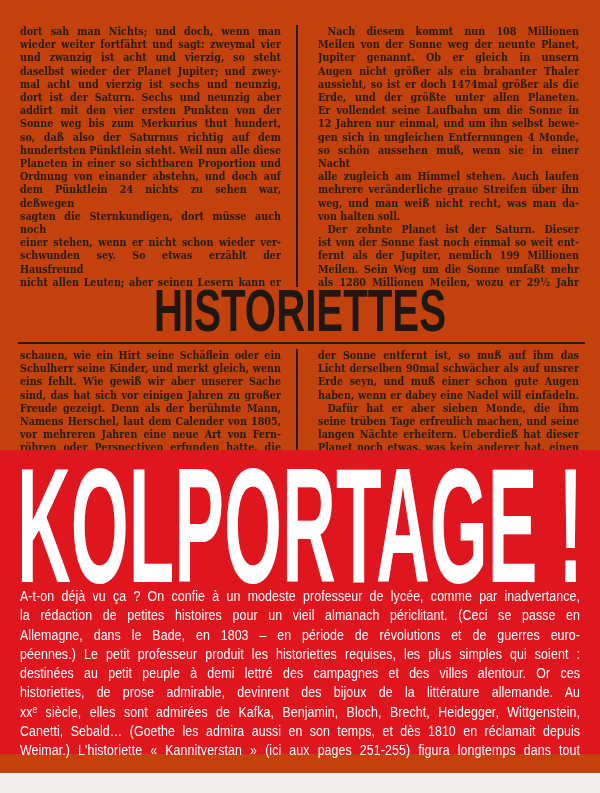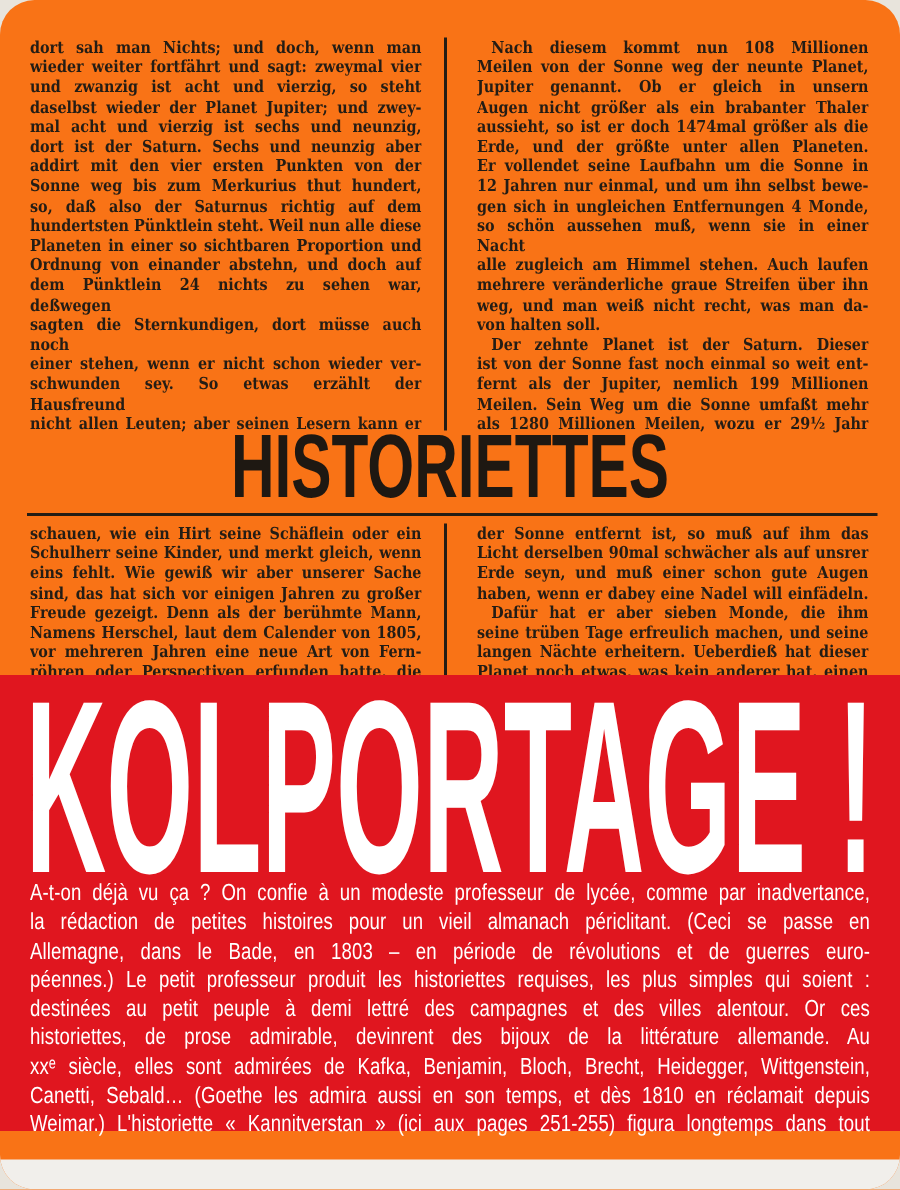--- a/index.html
+++ b/index.html
@@ -4,24 +4,23 @@
 <style>
   html, body { margin: 0; padding: 0; }
   body {
     width: 600px; height: 793px;
     background: #e8e4dc;
     font-family: "Liberation Sans", sans-serif;
   }
   .page {
     position: relative;
     width: 600px; height: 793px;
-    background: #f97316;
+    background: #c2410c;
     overflow: hidden;
     color: #231c14;
-    border-radius: 23px;
   }
 
   
   .almanac-col {
     position: absolute;
     width: 300px;
     transform: scaleX(0.87);
     transform-origin: 0 0;
     font-family: "DejaVu Serif", serif;
     font-weight: bold;

